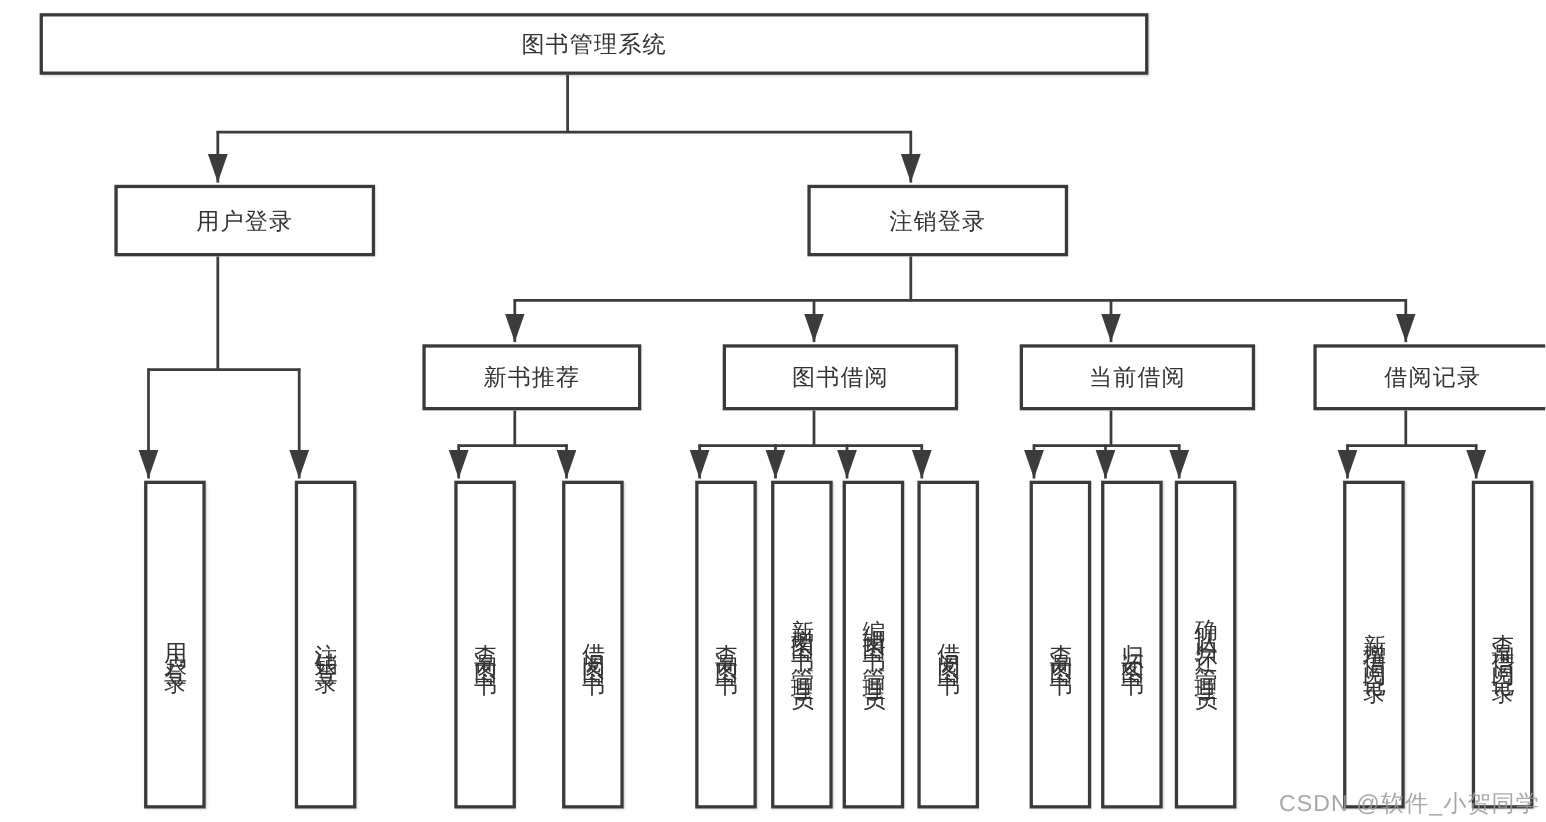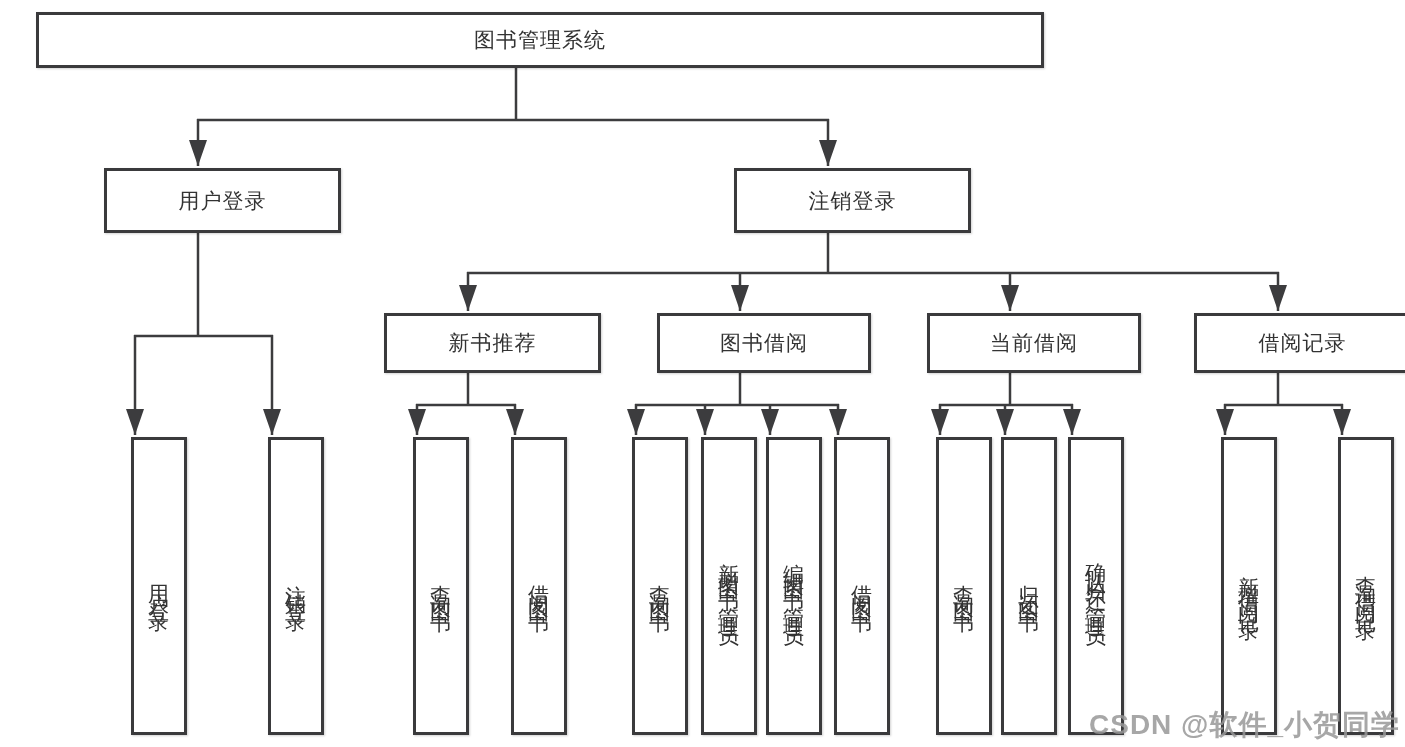--- a/index.html
+++ b/index.html
@@ -30,25 +30,24 @@
     text-orientation:mixed;
     font-size:21px;
     letter-spacing:9px;
     color:#333333;
     line-height:1;
     white-space:nowrap;
   }
   .watermark{
     position:absolute;
     right:5px;bottom:3px;
-    font-size:28px;
+    font-size:21px;
     color:rgba(152,152,152,0.85);
     letter-spacing:1px;
     z-index:5;
-    font-weight:bold;
   }
 </style>
 </head>
 <body>
 
 <div id="stage">
 
   <svg id="wires" width="1405" height="747">
     <defs>
       <marker id="arw" markerWidth="11" markerHeight="8" refX="10.4" refY="3.6" orient="auto" markerUnits="strokeWidth">
@@ -95,21 +94,21 @@
     <line x1="1224" y1="405" x2="1343" y2="405"></line>
     <line x1="1225" y1="404" x2="1225" y2="435" marker-end="url(#arw)"></line>
     <line x1="1342" y1="404" x2="1342" y2="435" marker-end="url(#arw)"></line>
   </svg>
 
   <div class="box hbox" style="left:12px;top:12px;width:1008px;height:56px;">图书管理系统</div>
 
   <div class="box hbox" style="left:80px;top:168px;width:237px;height:65px;">用户登录</div>
   <div class="box hbox" style="left:710px;top:168px;width:237px;height:65px;">注销登录</div>
 
-  <div class="box hbox" style="left:360px;top:313px;width:217px;height:60px;">新书推荐</div>
+  <div class="box hbox" style="left:360px;top:313px;width:199px;height:60px;">新书推荐</div>
   <div class="box hbox" style="left:633px;top:313px;width:214px;height:60px;">图书借阅</div>
   <div class="box hbox" style="left:1170px;top:313px;width:217px;height:60px;">借阅记录</div>
   <div class="box hbox" style="left:903px;top:313px;width:214px;height:60px;">当前借阅</div>
 
   <div class="box leaf" style="left:107px;">
     <span class="vtext">用户登录</span>
   </div>
   <div class="box leaf" style="left:244px;">
     <span class="vtext">注销登录</span>
   </div>

